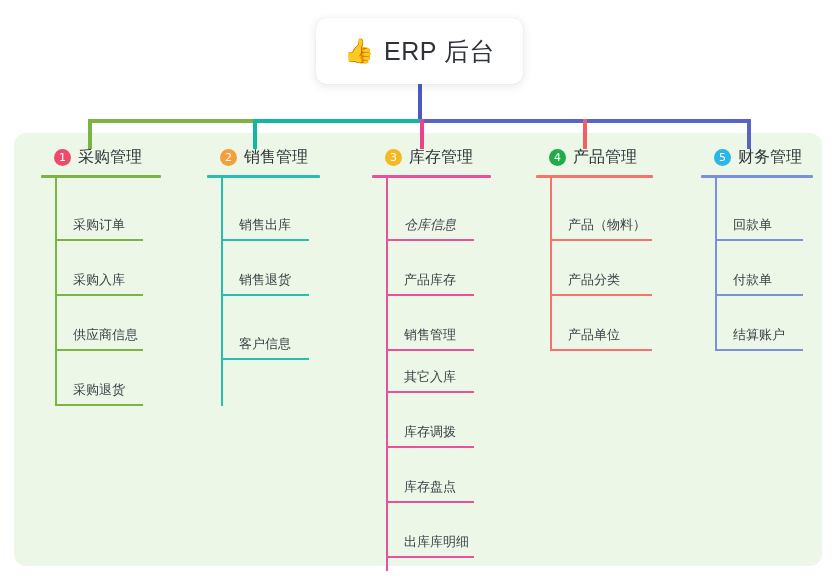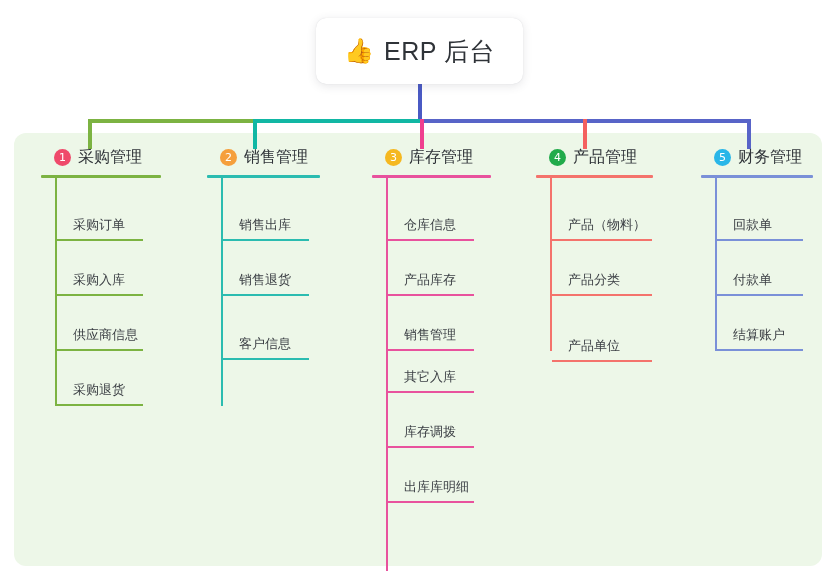--- a/index.html
+++ b/index.html
@@ -202,38 +202,42 @@
       </div>
     </div>
     <div class="column" style="left: 361px;">
       <div class="col-head">
         <span class="badge" style="background: rgb(245, 184, 32);">3</span>
         <span class="col-title">库存管理</span>
       </div>
       <div class="col-rule" style="width: 119px; margin-left: 11px; background: rgb(232, 82, 157);"></div>
       <div class="leaf-wrap" style="padding-top: 8px;">
         <div class="spine" style="background: rgb(232, 82, 157); height: 393px; top: 0px;"></div>
-        <div class="leaf" style="height: 55px; width: 86px;">
+        <div class="leaf" style="height: 55px; width: 86px; font-style: italic;">
           <span class="leaf-label">仓库信息</span>
           <div class="leaf-rule" style="width: 86px; background: rgb(232, 82, 157);"></div>
         </div>
         <div class="leaf" style="height: 55px; width: 86px;">
           <span class="leaf-label">产品库存</span>
           <div class="leaf-rule" style="width: 86px; background: rgb(232, 82, 157);"></div>
         </div>
         <div class="leaf" style="height: 55px; width: 86px;">
           <span class="leaf-label">销售管理</span>
           <div class="leaf-rule" style="width: 86px; background: rgb(232, 82, 157);"></div>
         </div>
         <div class="leaf" style="height: 42px; width: 86px;">
           <span class="leaf-label">其它入库</span>
           <div class="leaf-rule" style="width: 86px; background: rgb(232, 82, 157);"></div>
         </div>
         <div class="leaf" style="height: 55px; width: 86px;">
           <span class="leaf-label">库存调拨</span>
+          <div class="leaf-rule" style="width: 86px; background: rgb(232, 82, 157);"></div>
+        </div>
+        <div class="leaf" style="height: 55px; width: 86px;">
+          <span class="leaf-label">库存盘点</span>
           <div class="leaf-rule" style="width: 86px; background: rgb(232, 82, 157);"></div>
         </div>
         <div class="leaf" style="height: 55px; width: 86px;">
           <span class="leaf-label">出库库明细</span>
           <div class="leaf-rule" style="width: 86px; background: rgb(232, 82, 157);"></div>
         </div>
       </div>
     </div>
     <div class="column" style="left: 525px;">
       <div class="col-head">
@@ -244,21 +248,21 @@
       <div class="leaf-wrap" style="padding-top: 8px;">
         <div class="spine" style="background: rgb(244, 115, 108); height: 173px; top: 0px;"></div>
         <div class="leaf" style="height: 55px; width: 100px;">
           <span class="leaf-label">产品（物料）</span>
           <div class="leaf-rule" style="width: 100px; background: rgb(244, 115, 108);"></div>
         </div>
         <div class="leaf" style="height: 55px; width: 100px;">
           <span class="leaf-label">产品分类</span>
           <div class="leaf-rule" style="width: 100px; background: rgb(244, 115, 108);"></div>
         </div>
-        <div class="leaf" style="height: 66px; width: 100px;">
+        <div class="leaf" style="height: 55px; width: 100px;">
           <span class="leaf-label">产品单位</span>
           <div class="leaf-rule" style="width: 100px; background: rgb(244, 115, 108);"></div>
         </div>
       </div>
     </div>
     <div class="column" style="left: 690px;">
       <div class="col-head">
         <span class="badge" style="background: rgb(41, 182, 232);">5</span>
         <span class="col-title">财务管理</span>
       </div>

